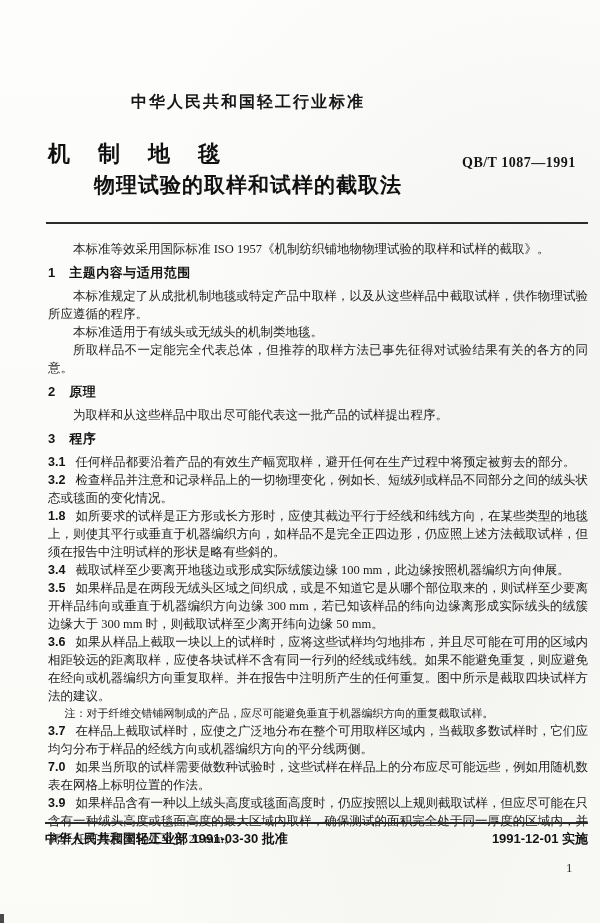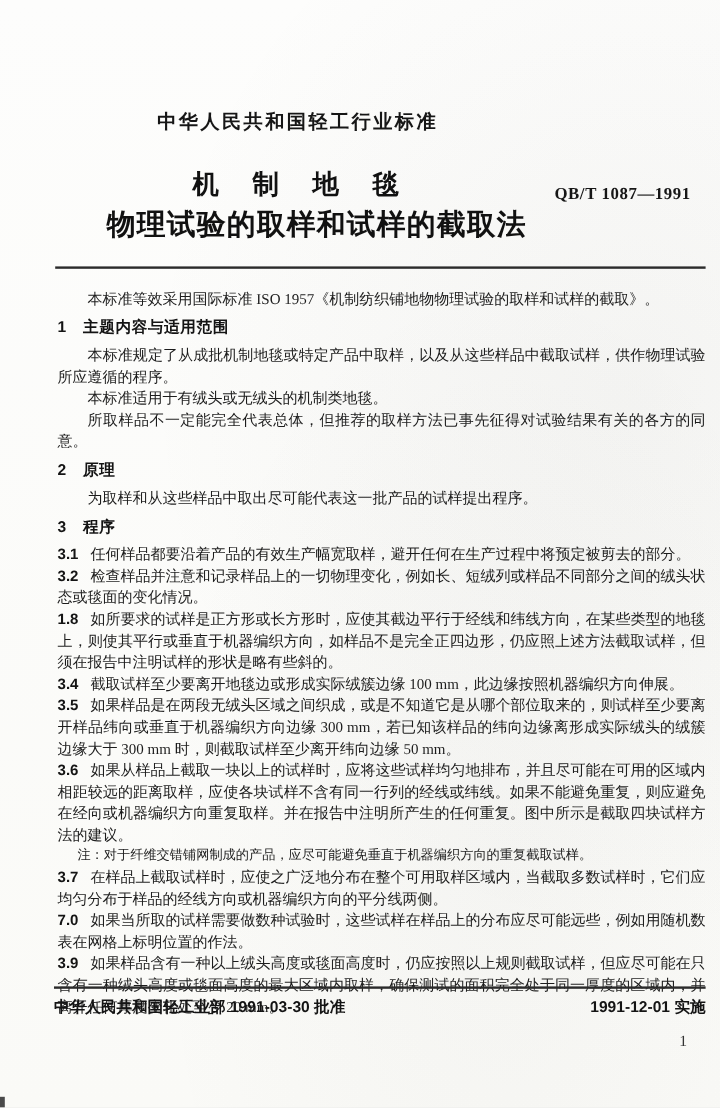--- a/index.html
+++ b/index.html
@@ -19,30 +19,29 @@
   
   .std-type {
     position: absolute; top: 92px; left: 48px; width: 400px;
     text-align: center;
     font-family: "Liberation Sans", sans-serif;
     font-weight: bold; font-size: 16px; letter-spacing: 2px;
     color: #161616;
   }
   .title-main {
     position: absolute; top: 139px; left: 48px; width: 400px;
-    text-align: center;
     font-family: Liberation Mono, monospace;
     font-weight: bold; font-size: 22px; letter-spacing: 3px;
     color: #111;
   }
   .title-sub {
-    position: absolute; top: 171px; left: 64px; width: 400px;
+    position: absolute; top: 171px; left: 48px; width: 400px;
     text-align: center;
     font-family: "Liberation Sans", sans-serif;
-    font-weight: bold; font-size: 24px; letter-spacing: 1px;
+    font-weight: bold; font-size: 21px; letter-spacing: 1px;
     color: #111;
   }
   .std-number {
     position: absolute; top: 155px; left: 462px;
     font-family: "Liberation Serif", serif;
     font-weight: bold; font-size: 14px; letter-spacing: 0.5px;
     color: #161616;
   }
   .header-rule {
     position: absolute; top: 222px; left: 46px; right: 12px;

